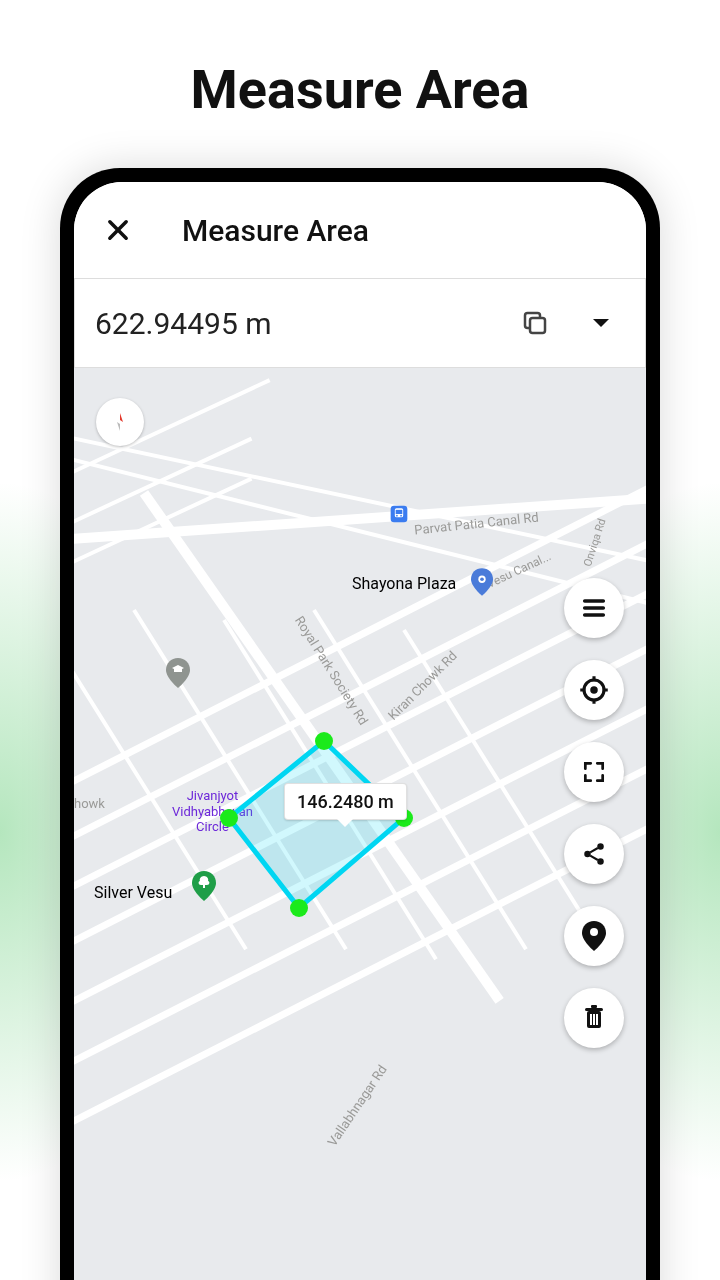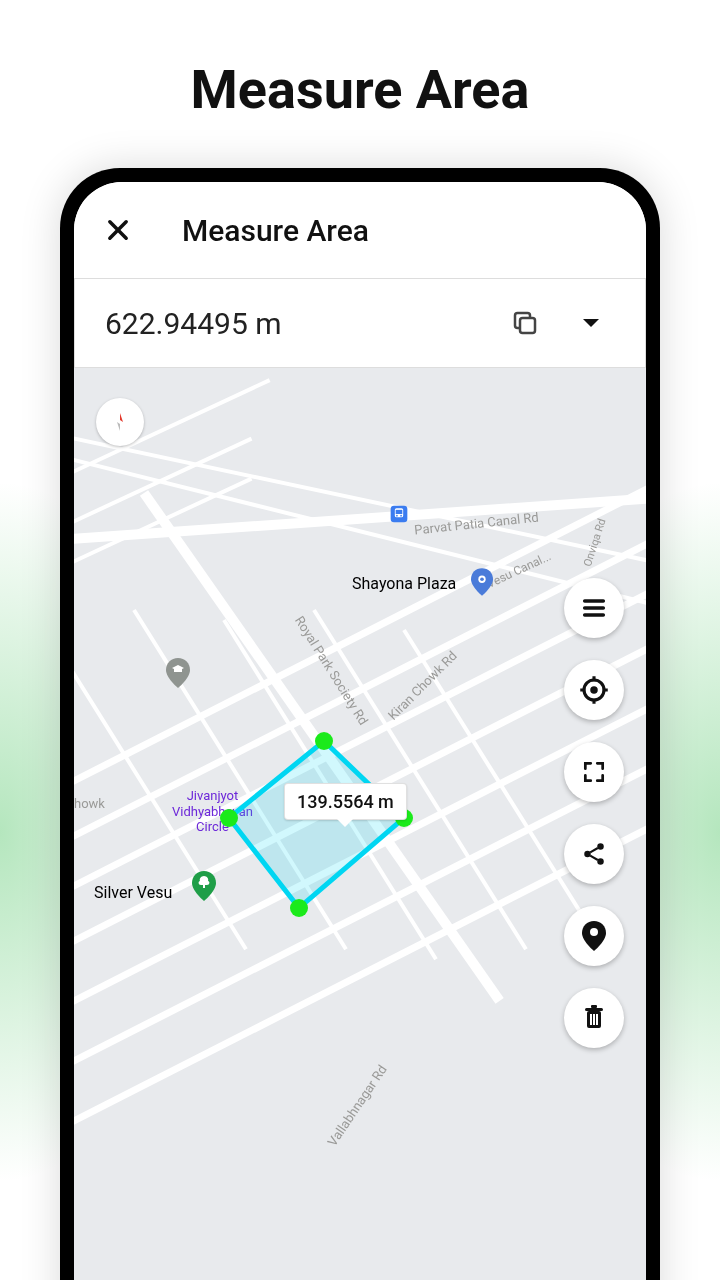--- a/index.html
+++ b/index.html
@@ -65,21 +65,21 @@
   font-size: 30px;
   font-weight: 500;
   margin-left: 42px;
   color: #111;
 }
 .measure-bar {
   height: 90px;
   border: 1px solid #ddd;
   display: flex;
   align-items: center;
-  padding: 0 30px;
+  padding: 0 20px;
   background: #fff;
 }
 .measure-value {
   flex: 1;
   font-size: 30px;
   color: #222;
 }
 .copy-btn, .dropdown-btn {
   width: 48px; height: 48px;
   display: flex; align-items: center; justify-content: center;
@@ -273,21 +273,21 @@
       </div>
 
       <div class="shape">
         <svg width="220" height="200">
           <polygon points="120,18 200,95 95,185 25,95" fill="rgba(0,214,242,0.18)" stroke="#00d6f2" stroke-width="5"></polygon>
         </svg>
         <div class="vertex" style="left:120px; top:18px"></div>
         <div class="vertex" style="left:200px; top:95px"></div>
         <div class="vertex" style="left:95px; top:185px"></div>
         <div class="vertex" style="left:25px; top:95px"></div>
-        <div class="seg-label" style="left:80px; top:60px">139.5564 m</div>
+        <div class="seg-label" style="left:80px; top:60px">146.2480 m</div>
       </div>
 
       <div class="side-tools">
         <div class="fab">
           <svg width="28" height="28" viewBox="0 0 24 24">
               <path d="M4 6 H20 M4 12 H20 M4 18 H20" stroke="#111" stroke-width="3" stroke-linecap="round"></path>
             </svg>
         </div>
         <div class="fab">
           <svg width="30" height="30" viewBox="0 0 24 24">

